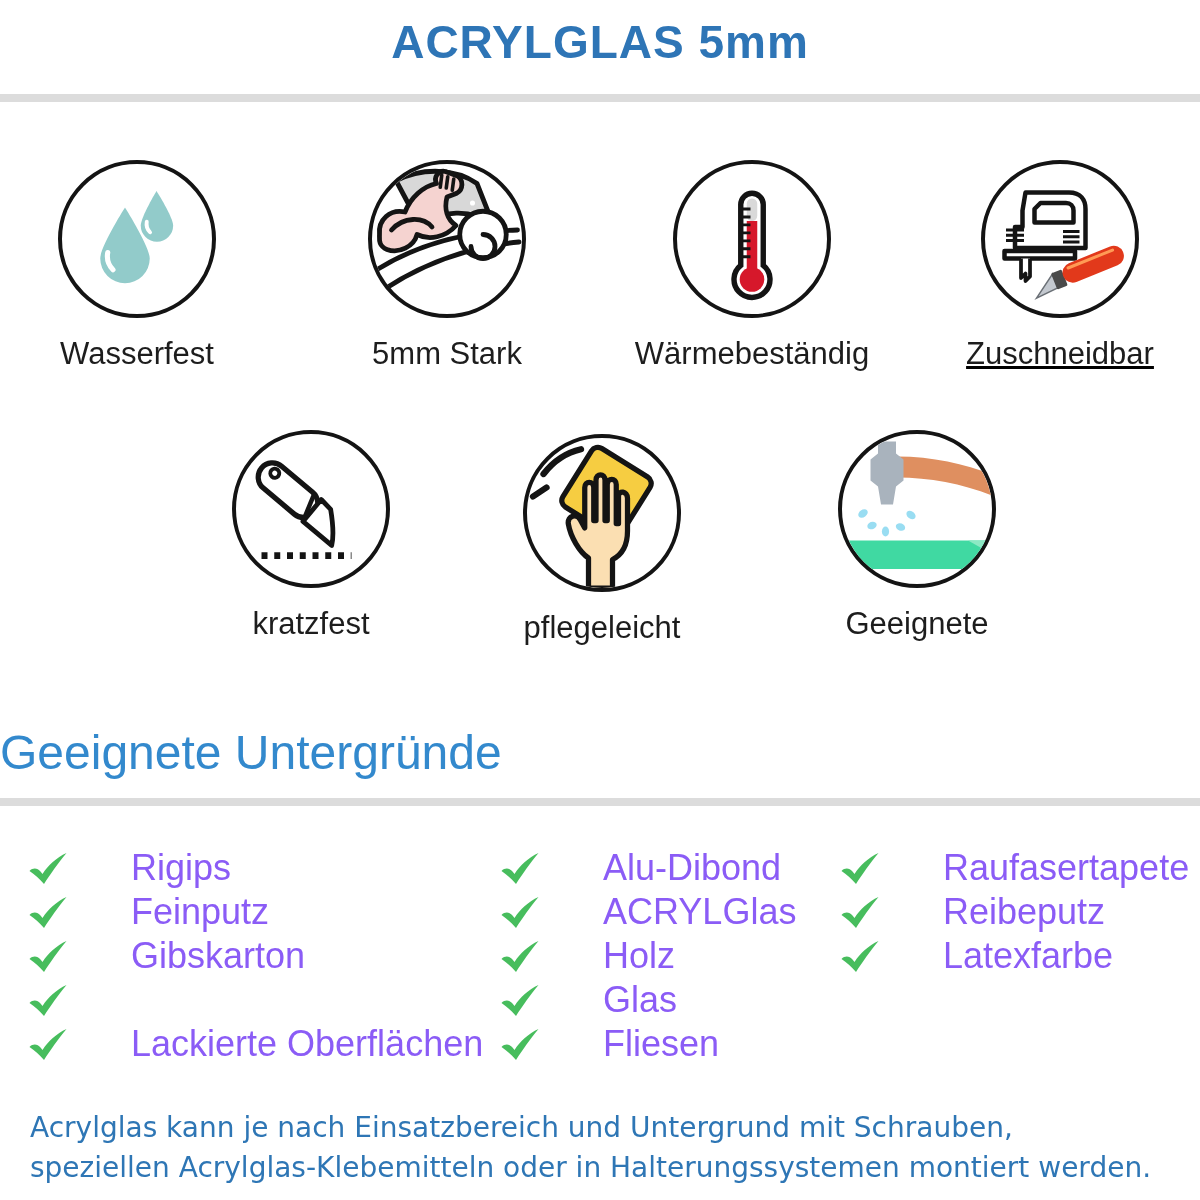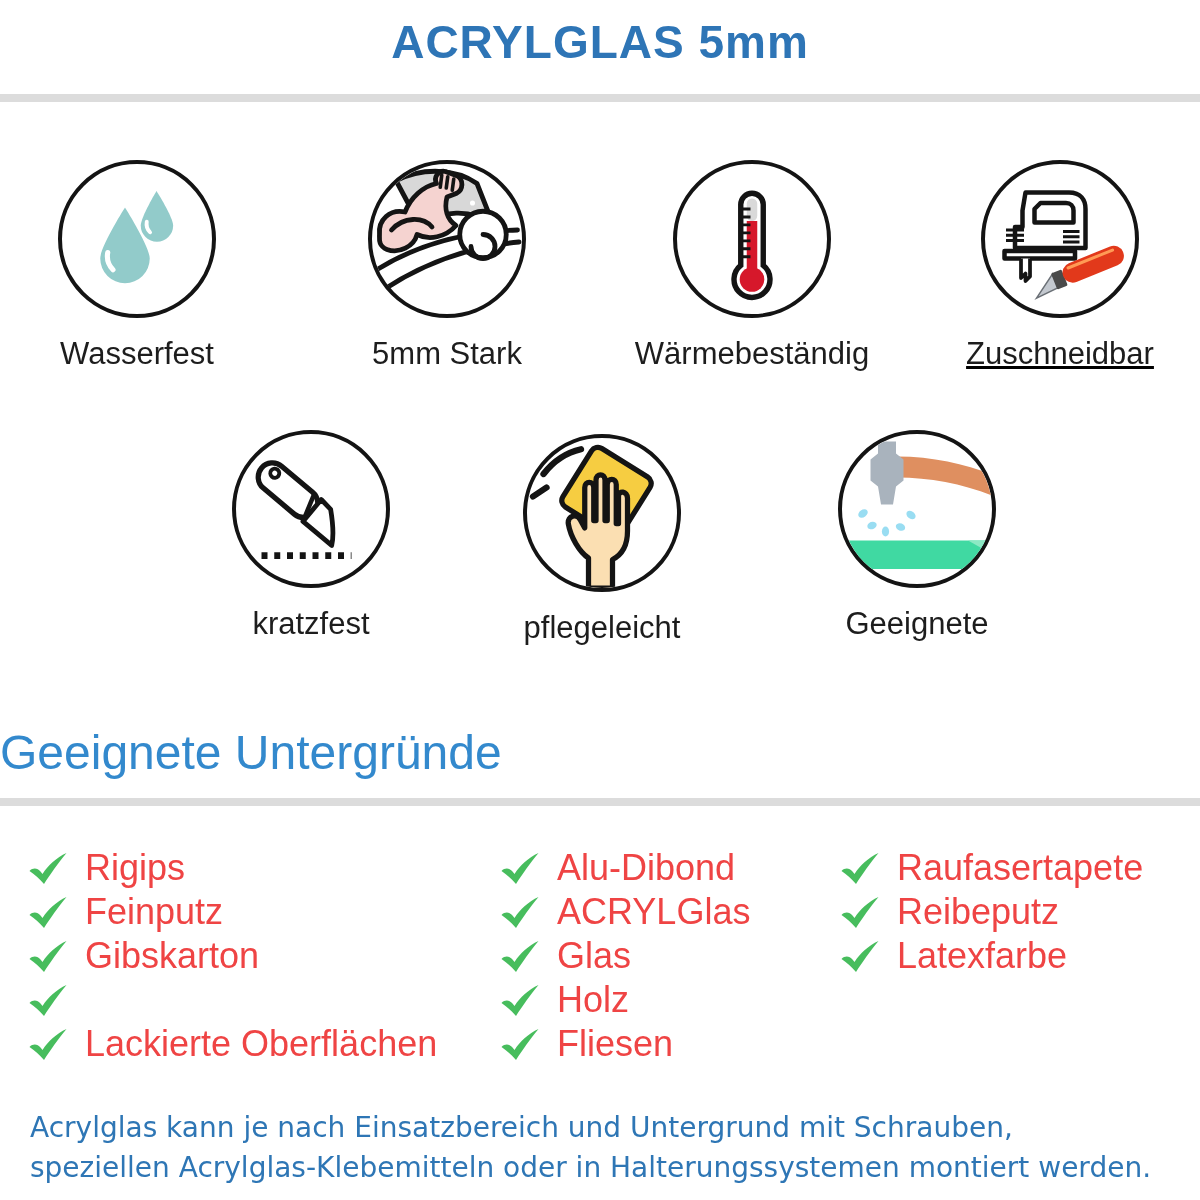--- a/index.html
+++ b/index.html
@@ -65,21 +65,21 @@
   .surfaces { position: relative; height: 260px; }
   .surface-col {
     position: absolute; top: 40px;
     list-style: none; margin: 0; padding: 0;
   }
   .col1 { left: 28px; }
   .col2 { left: 500px; }
   .col3 { left: 840px; }
   .surface-item { display: flex; align-items: center; height: 44px; }
   .check-icon { width: 40px; height: 33px; margin-right: 17px; flex: none; }
-  .surface-label { font-size: 36px; font-weight: 500; color: #ef4444; white-space: nowrap; }
+  .surface-label { font-size: 36px; font-weight: 500; color: #8b5cf6; white-space: nowrap; margin-left: 46px; }
 
   .footer {
     margin: 42px 0 12px 30px;
     font-family: "DejaVu Sans", sans-serif;
     font-size: 28px;
     line-height: 40px;
     color: #2e76b5;
   }
 </style>
 </head>
@@ -254,27 +254,27 @@
     <li class="surface-item">
         <svg class="check-icon" viewBox="0 0 40 33">
           <path d="M1.5,19 C5,15.5 9.5,16 12.5,19.5 L14.5,22 C20,13.5 28.5,5.5 38.5,1 C31,10 22,22.5 16,32 C11.5,26.5 6.5,22.5 1.5,19 Z" fill="#47bd5d"></path>
         </svg>
         <span class="surface-label">ACRYLGlas</span>
       </li>
     <li class="surface-item">
         <svg class="check-icon" viewBox="0 0 40 33">
           <path d="M1.5,19 C5,15.5 9.5,16 12.5,19.5 L14.5,22 C20,13.5 28.5,5.5 38.5,1 C31,10 22,22.5 16,32 C11.5,26.5 6.5,22.5 1.5,19 Z" fill="#47bd5d"></path>
         </svg>
+        <span class="surface-label">Holz</span>
+      </li>
+    <li class="surface-item">
+        <svg class="check-icon" viewBox="0 0 40 33">
+          <path d="M1.5,19 C5,15.5 9.5,16 12.5,19.5 L14.5,22 C20,13.5 28.5,5.5 38.5,1 C31,10 22,22.5 16,32 C11.5,26.5 6.5,22.5 1.5,19 Z" fill="#47bd5d"></path>
+        </svg>
         <span class="surface-label">Glas</span>
-      </li>
-    <li class="surface-item">
-        <svg class="check-icon" viewBox="0 0 40 33">
-          <path d="M1.5,19 C5,15.5 9.5,16 12.5,19.5 L14.5,22 C20,13.5 28.5,5.5 38.5,1 C31,10 22,22.5 16,32 C11.5,26.5 6.5,22.5 1.5,19 Z" fill="#47bd5d"></path>
-        </svg>
-        <span class="surface-label">Holz</span>
       </li>
     <li class="surface-item">
         <svg class="check-icon" viewBox="0 0 40 33">
           <path d="M1.5,19 C5,15.5 9.5,16 12.5,19.5 L14.5,22 C20,13.5 28.5,5.5 38.5,1 C31,10 22,22.5 16,32 C11.5,26.5 6.5,22.5 1.5,19 Z" fill="#47bd5d"></path>
         </svg>
         <span class="surface-label">Fliesen</span>
       </li>
   </ul>
   <ul class="surface-col col3">
     <li class="surface-item">

